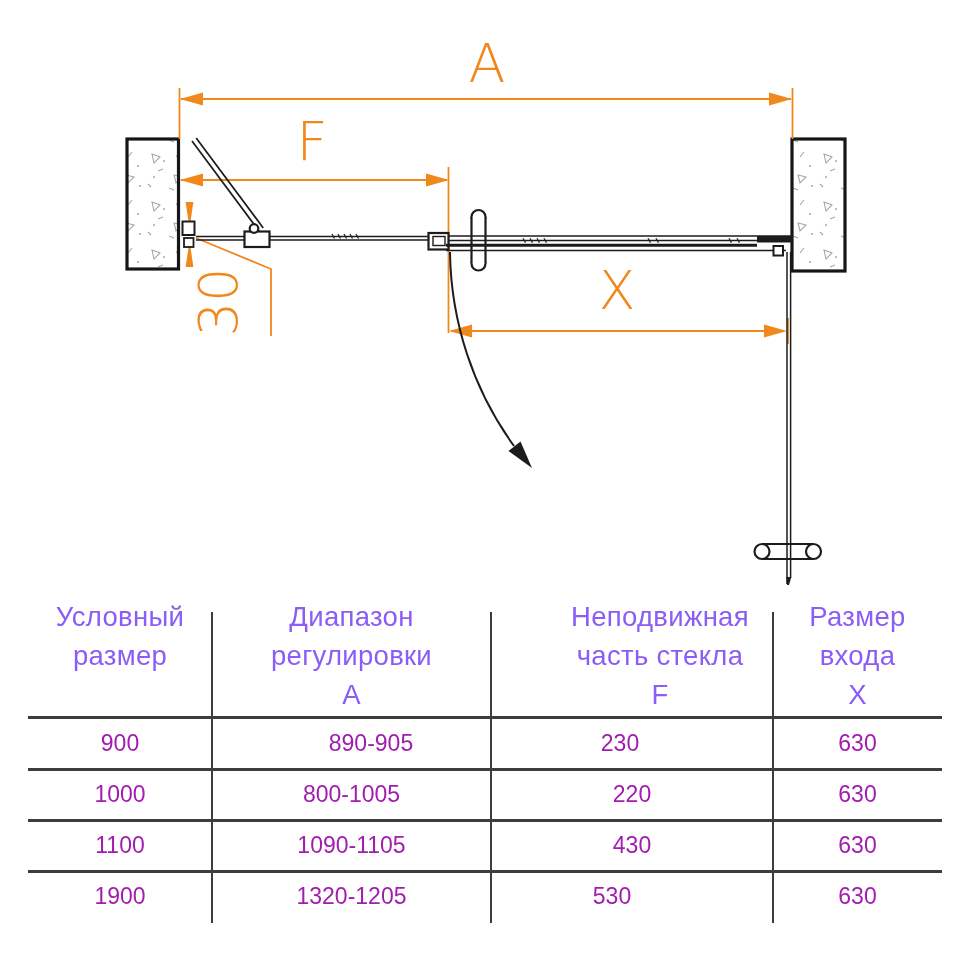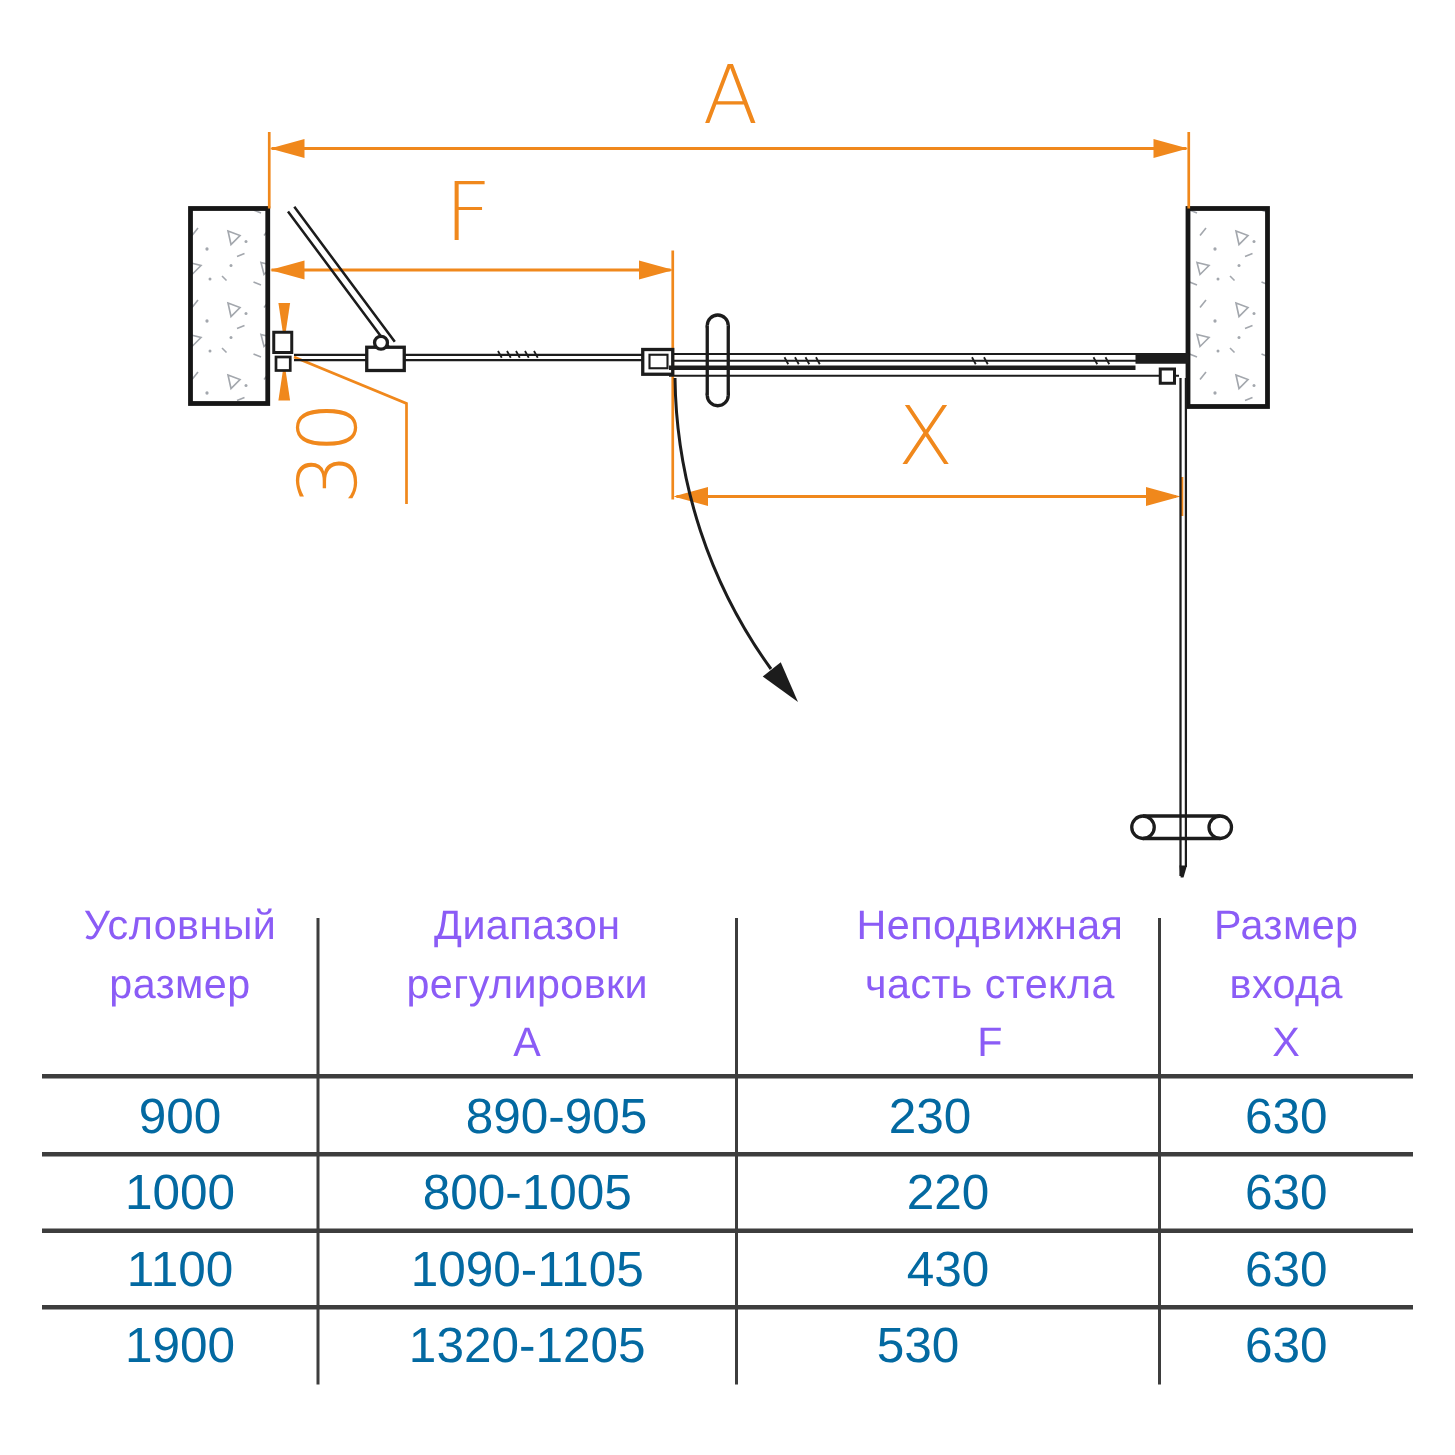--- a/index.html
+++ b/index.html
@@ -13,21 +13,21 @@
   .dim-fill{fill:#F0881C;stroke:none;}
   .dim-text{fill:#F0881C;font-size:54px;font-weight:300;}
   .blk{stroke:#1c1c1c;fill:none;}
   .part{fill:#ffffff;stroke:#1c1c1c;}
   .wall{fill:url(#speck);stroke:#161616;stroke-width:3.2;}
 
   
   .th{position:absolute;text-align:center;white-space:pre-line;color:#8b5cf6;
       font-size:27.5px;line-height:39px;letter-spacing:.3px;top:597px;}
   .td{position:absolute;display:flex;align-items:center;justify-content:center;
-      color:#0369a1;font-size:33px;height:51px;}
+      color:#a21caf;font-size:23px;height:51px;}
   .hl{position:absolute;left:28px;width:914px;height:3px;background:#3d3d3d;}
   .vl{position:absolute;top:612px;height:311px;width:2px;background:#3d3d3d;}
 </style>
 </head>
 <body>
 
 <div id="canvas">
 
   
   <svg width="970" height="585" viewBox="0 0 970 585">

